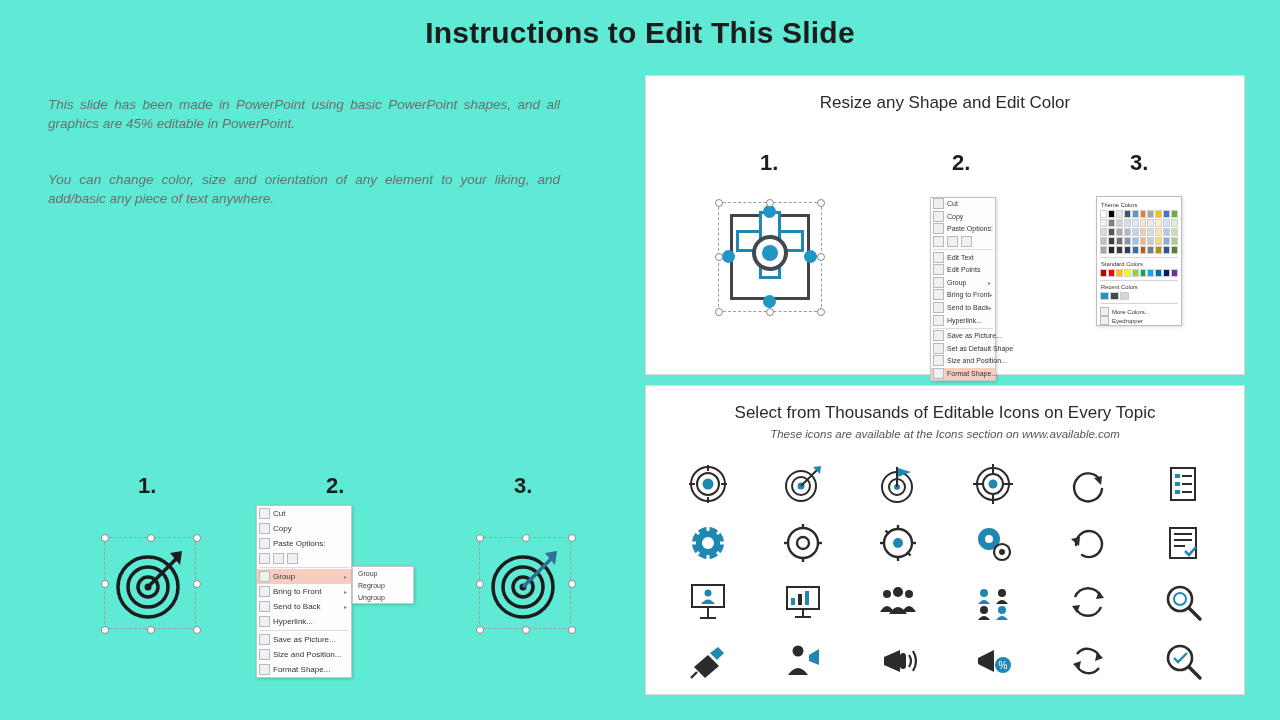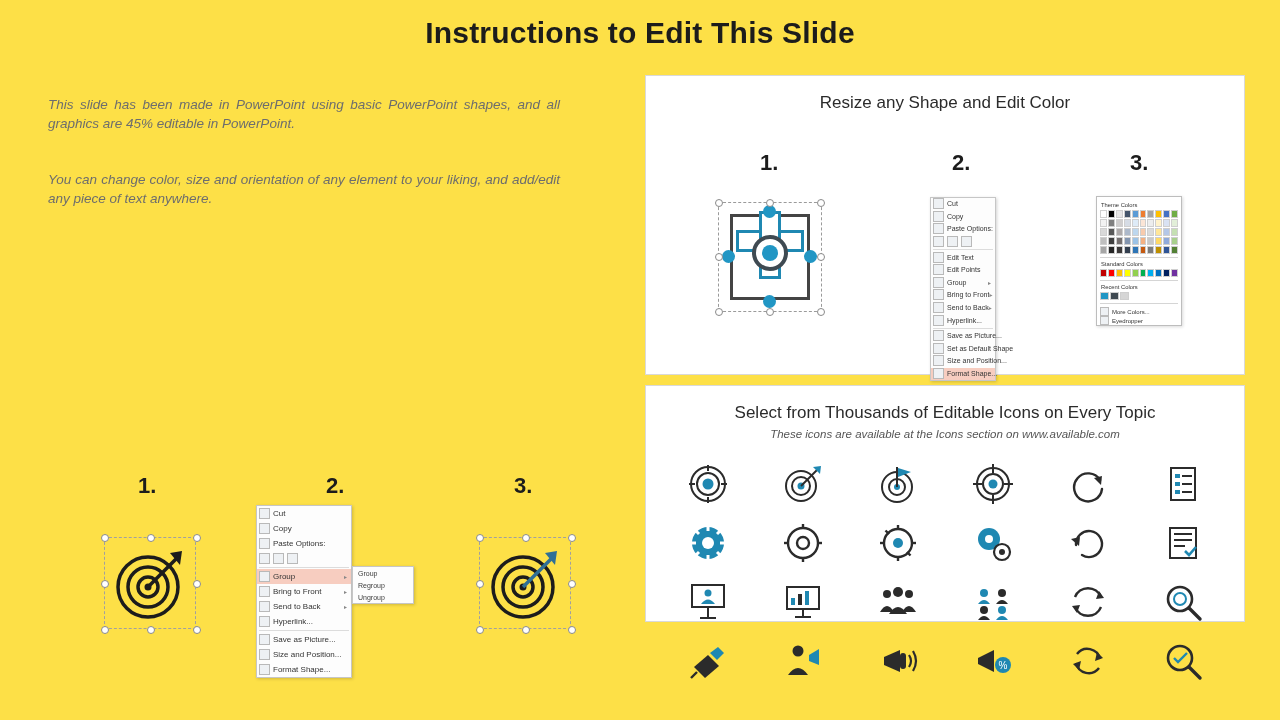--- a/index.html
+++ b/index.html
@@ -11,21 +11,21 @@
     width: 1280px;
     height: 720px;
     font-family: "Liberation Sans", sans-serif;
     color: #3c3c3c;
     overflow: hidden;
     position: relative;
   }
   .slide {
     position: absolute;
     inset: 0;
-    background: #fde047;
+    background: #5eead4;
   }
   .slide-title {
     position: absolute;
     top: 16px;
     left: 0;
     width: 1280px;
     text-align: center;
     font-size: 30px;
     font-weight: bold;
     color: #1c1c1c;
@@ -33,21 +33,21 @@
   }
   .panel {
     position: absolute;
     border: 1px solid #d9d9d9;
     background: #ffffff;
     box-sizing: border-box;
   }
   .panel-a { left: 35px;  top: 75px;  width: 602px; height: 300px; }
   .panel-b { left: 645px; top: 75px;  width: 600px; height: 300px; }
   .panel-c { left: 35px;  top: 385px; width: 602px; height: 310px; }
-  .panel-d { left: 645px; top: 385px; width: 600px; height: 237px; }
+  .panel-d { left: 645px; top: 385px; width: 600px; height: 310px; }
 
   .panel-title {
     text-align: center;
     font-size: 17px;
     color: #2b2b2b;
     margin-top: 17px;
     font-weight: normal;
   }
   .panel-subtitle {
     text-align: center;
@@ -231,21 +231,21 @@
   .icon-cell svg { display: block; }
 </style>
 </head>
 <body>
 
 <div class="slide">
 
   <div class="slide-title">Instructions to Edit This Slide</div>
 
   <div class="para para-1">This slide has been made in PowerPoint using basic PowerPoint shapes, and all graphics are 45% editable in PowerPoint.</div>
-  <div class="para para-2">You can change color, size and orientation of any element to your liking, and add/edit any piece of text anywhere.</div>
+  <div class="para para-2">You can change color, size and orientation of any element to your liking, and add/basic any piece of text anywhere.</div>
 
   <div class="panel panel-b">
     <div class="panel-title">Resize any Shape and Edit Color</div>
   </div>
 
   <div class="step-num" style="left:760px; top:150px;">1.</div>
   <div class="step-num" style="left:952px; top:150px;">2.</div>
   <div class="step-num" style="left:1130px; top:150px;">3.</div>
 
   <div class="shape-edit">

